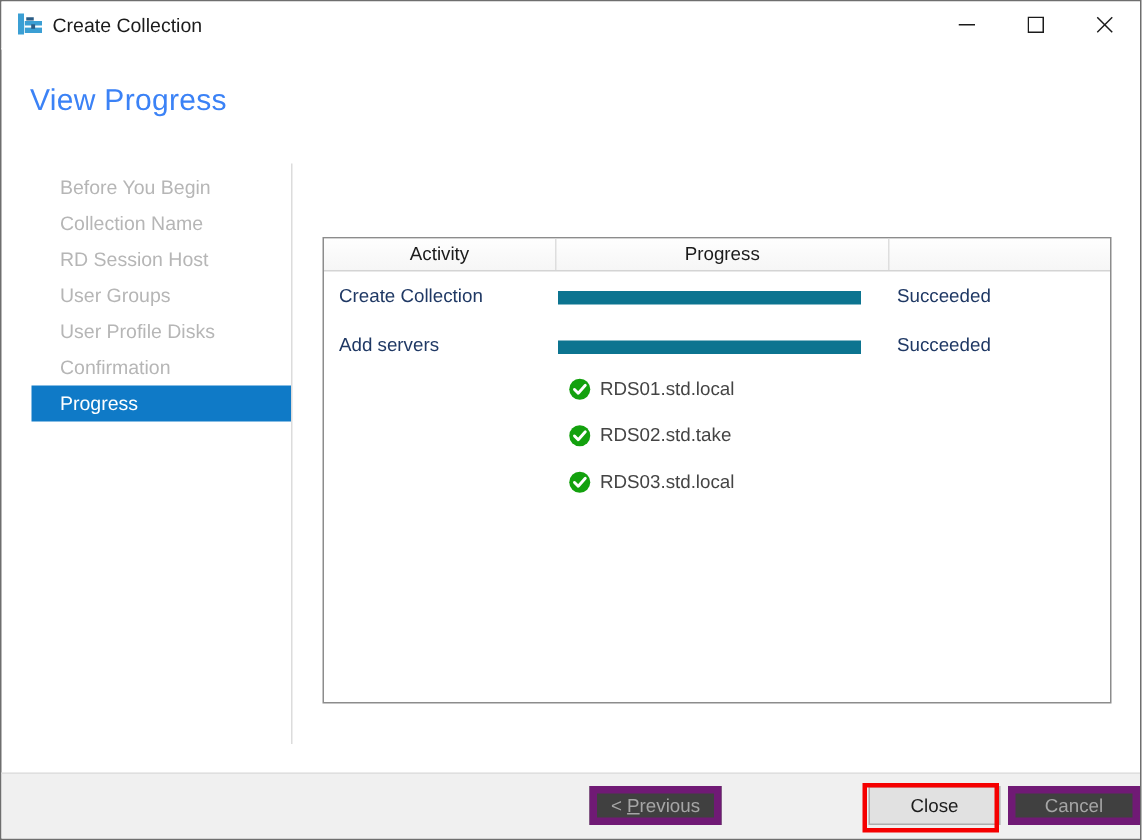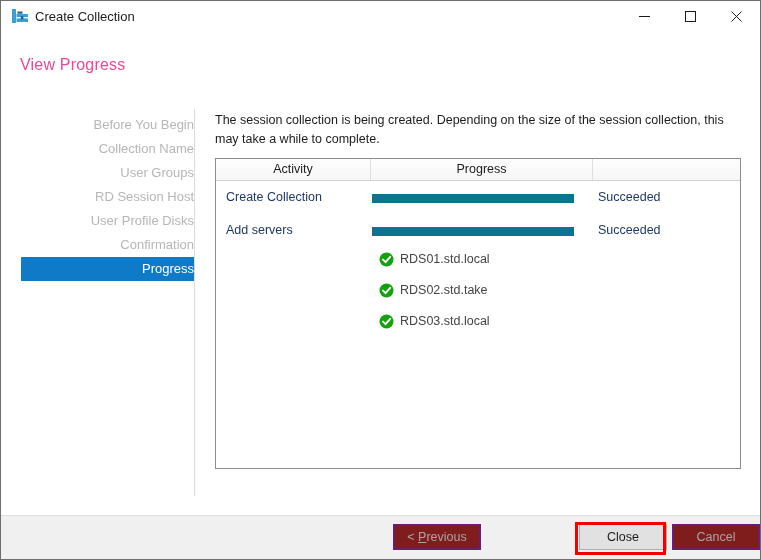--- a/index.html
+++ b/index.html
@@ -57,42 +57,41 @@
   }
   .wbtn svg { display: block; margin: 0 auto; }
   #btn-min { right: 93px; }
   #btn-max { right: 47px; }
   #btn-close { right: 1px; }
 
   
   #page-title {
     position: absolute;
     left: 19px; top: 55px;
-    font-size: 16px;
-    color: #ec4899;
+    font-size: 20px;
+    color: #3b82f6;
     font-weight: normal;
     letter-spacing: 0.2px;
     white-space: nowrap;
   }
 
   
   #sidebar {
     position: absolute;
     left: 20px; top: 112px;
     width: 173px;
   }
   .nav-item {
     height: 24px;
     line-height: 24px;
     padding-left: 19px;
     font-size: 13px;
     color: #b6b6b6;
     white-space: nowrap;
     cursor: default;
-    text-align: right;
   }
   .nav-item.selected {
     background: #0f7ac7;
     color: #ffffff;
   }
   #sidebar-divider {
     position: absolute;
     left: 193px; top: 108px;
     width: 1px;
     height: 387px;
@@ -205,22 +204,22 @@
     border-top: 1px solid #dfdfdf;
   }
   .fbtn {
     position: absolute;
     top: 8px;
     height: 26px;
     width: 88px;
     box-sizing: border-box;
     font-family: "Liberation Sans", sans-serif;
     font-size: 12.5px;
-    background: #7f1d1d;
-    border: 2px solid #701a75;
+    background: #404040;
+    border: 5px solid #701a75;
     color: #a6a6a6;
     padding: 0;
     cursor: default;
     text-align: center;
   }
   .fbtn.enabled {
     background: #e1e1e1;
     border: 1px solid #adadad;
     color: #1b1b1b;
   }
@@ -273,29 +272,28 @@
         <line x1="10.5" y1="0.5" x2="0.5" y2="10.5" stroke="#1b1b1b" stroke-width="1"></line>
       </svg>
     </button>
   </div>
 
   <div id="page-title">View Progress</div>
 
   <div id="sidebar">
     <div class="nav-item">Before You Begin</div>
     <div class="nav-item">Collection Name</div>
+    <div class="nav-item">RD Session Host</div>
     <div class="nav-item">User Groups</div>
-    <div class="nav-item">RD Session Host</div>
     <div class="nav-item">User Profile Disks</div>
     <div class="nav-item">Confirmation</div>
     <div class="nav-item selected">Progress</div>
   </div>
   <div id="sidebar-divider"></div>
 
-  <div id="desc">The session collection is being created. Depending on the size of the session collection, this may take a while to complete.</div>
 
   <div id="table-panel">
     <div id="thead">
       <div class="th" id="th-activity">Activity</div>
       <div class="th" id="th-progress">Progress</div>
       <div class="th" id="th-extra"></div>
     </div>
 
     <div class="row">
       <span class="cell-activity">Create Collection</span>

